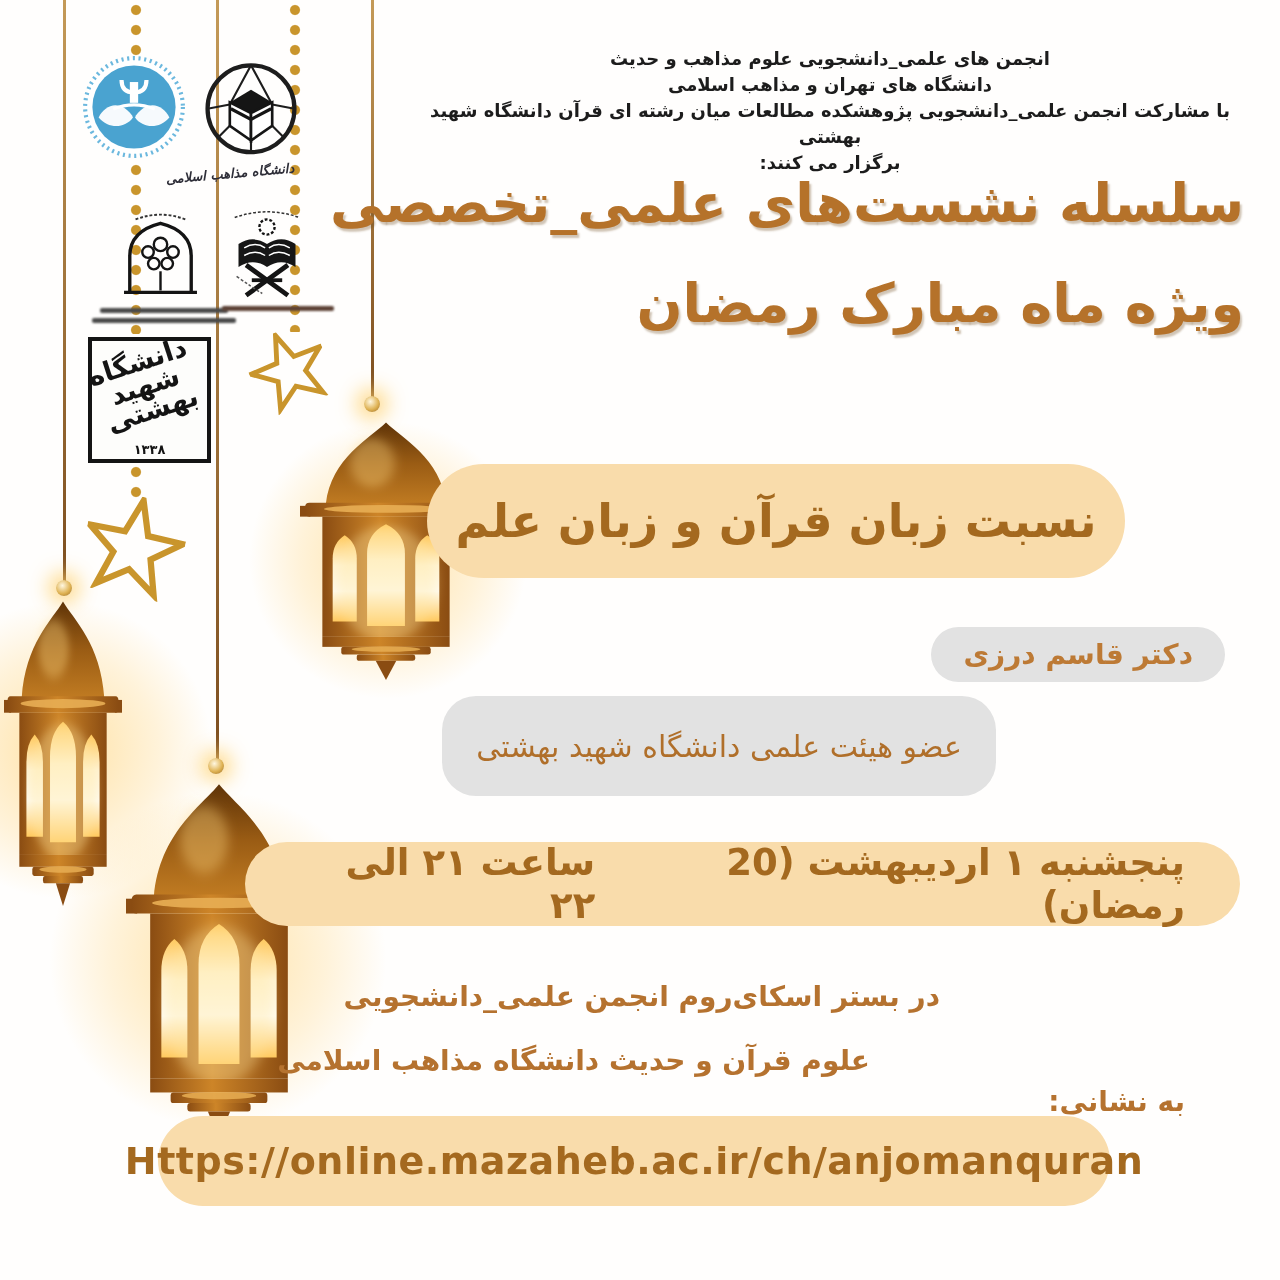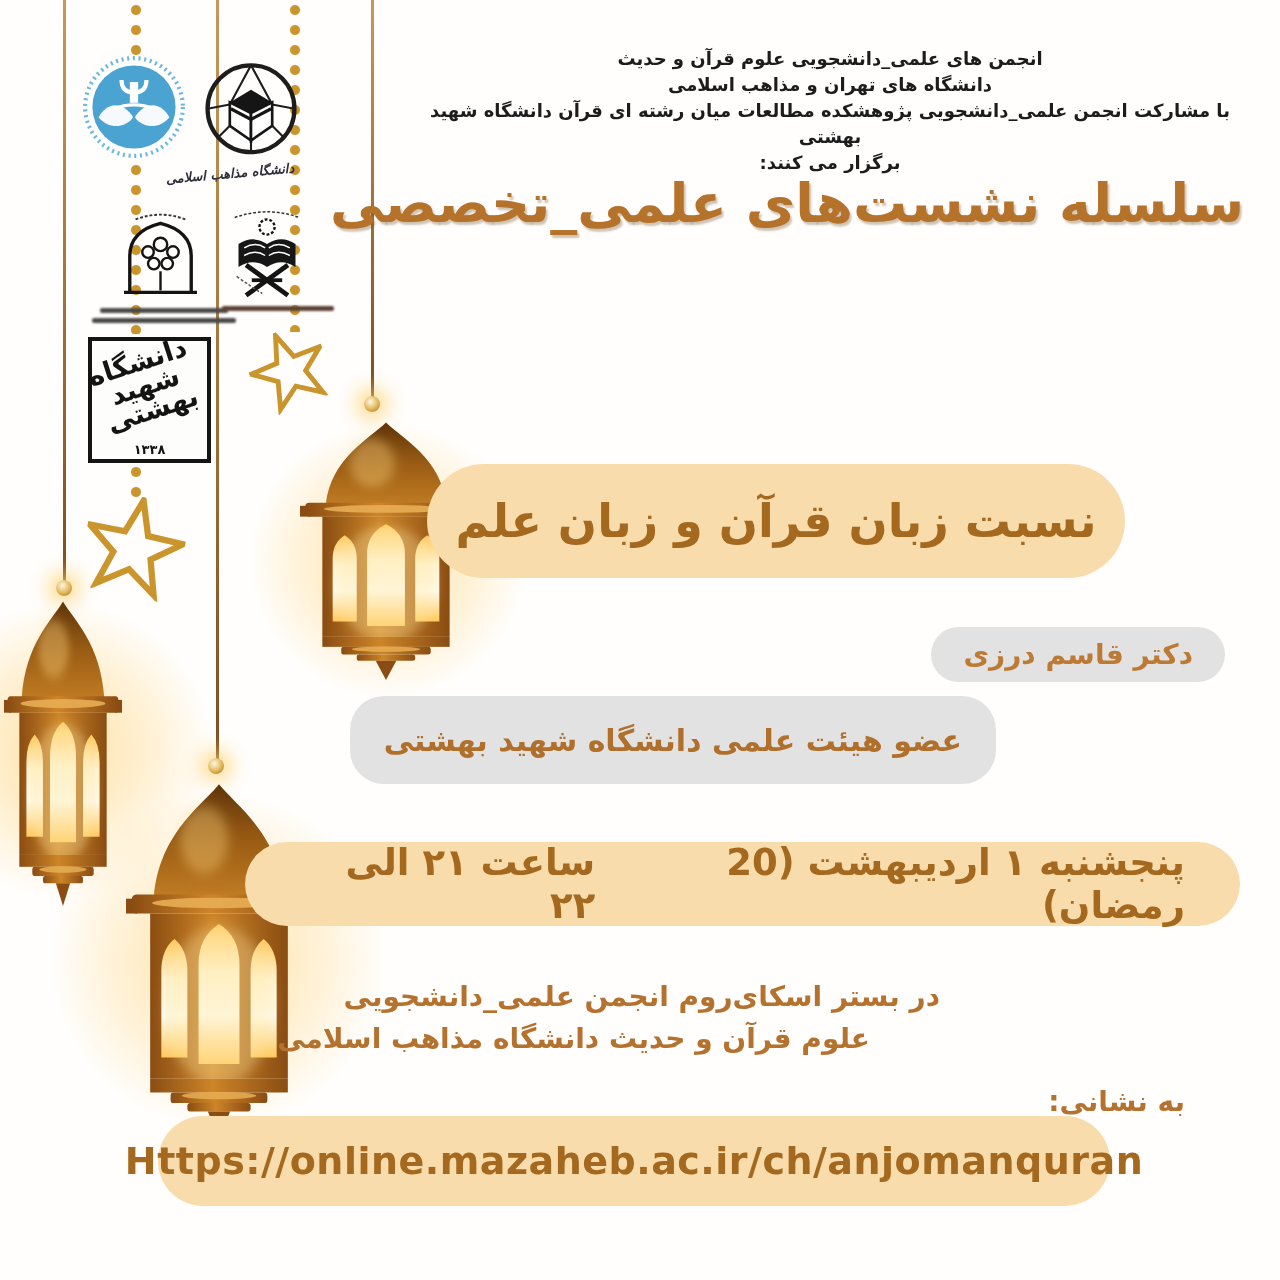--- a/index.html
+++ b/index.html
@@ -39,22 +39,22 @@
   .title-line{position:absolute;right:36px;z-index:4;color:#b5722a;font-weight:700;font-size:54px;
     text-shadow:2px 3px 2px rgba(110,75,30,.32);white-space:nowrap;}
   .session-label{position:absolute;top:395px;right:50px;z-index:4;color:#b06f2a;font-weight:700;font-size:28px;}
   .pill{position:absolute;z-index:4;display:flex;align-items:center;}
   .pill-peach{background:#f9dcab;}
   .pill-gray{background:#e2e2e2;}
   .topic-pill{left:427px;top:464px;width:698px;height:114px;border-radius:57px;justify-content:center;
     font-size:46px;font-weight:700;color:#a4691f;}
   .speaker-pill{right:55px;top:627px;height:55px;border-radius:31px;padding:0 32px;
     font-size:28px;font-weight:700;color:#bd7a35;align-items:center;}
-  .affil-pill{right:284px;top:696px;height:68px;border-radius:34px;padding:10px 34px;
-    font-size:30px;font-weight:700;color:#b06f2a;}
+  .affil-pill{right:284px;top:696px;height:68px;border-radius:34px;padding:16px 34px;
+    font-size:30px;font-weight:400;color:#b06f2a;}
   .date-pill{left:245px;top:842px;width:995px;height:84px;border-radius:42px;
     justify-content:space-between;padding:0 55px;box-sizing:border-box;
     font-size:37px;font-weight:700;color:#a4691f;direction:rtl;}
   .platform-line{position:absolute;z-index:4;color:#b5722f;font-weight:700;font-size:28px;white-space:nowrap;}
   .url-pill{left:158px;top:1116px;width:952px;height:90px;border-radius:45px;justify-content:center;
     font-size:38px;color:#a4691f;letter-spacing:.5px;direction:ltr;font-weight:700;}
 </style>
 </head>
 <body>
 
@@ -181,46 +181,47 @@
     <path d="M18,72 Q35,84 45,90" fill="none" stroke="#555" stroke-width="1.6" stroke-dasharray="3 2"></path>
   </svg>
   <div class="caption-bar" style="left:222px;top:306px;width:112px;background:#5d4236;"></div>
 
   <div class="stamp" style="left:88px;top:337px;">
     <div class="stamp-text">دانشگاه شهید بهشتی</div>
     <div class="stamp-year">۱۳۳۸</div>
   </div>
 
   <div class="header-block rtl">
-    <div>انجمن های علمی_دانشجویی علوم قرآن و حدیث</div>
+    <div>انجمن های علمی_دانشجویی علوم مذاهب و حدیث</div>
     <div>دانشگاه های تهران و مذاهب اسلامی</div>
     <div>با مشارکت انجمن علمی_دانشجویی پژوهشکده مطالعات میان رشته ای قرآن دانشگاه شهید بهشتی</div>
     <div>برگزار می کنند:</div>
   </div>
 
   <div class="title-line rtl" style="top:172px;">سلسله نشست‌های علمی_تخصصی</div>
+  <div class="title-line rtl" style="top:272px;">ویژه ماه مبارک رمضان</div>
 
 
   <div class="pill pill-peach topic-pill rtl">
     <span>نسبت زبان قرآن و زبان علم</span>
   </div>
 
   <div class="pill pill-gray speaker-pill rtl">
     <span>دکتر قاسم درزی</span>
   </div>
   <div class="pill pill-gray affil-pill rtl">
     <span>عضو هیئت علمی دانشگاه شهید بهشتی</span>
   </div>
 
   <div class="pill pill-peach date-pill">
     <span>پنجشنبه ۱ اردیبهشت (20 رمضان)</span>
     <span>ساعت ۲۱ الی ۲۲</span>
   </div>
 
   <div class="platform-line rtl" style="top:980px;right:340px;">در بستر اسکای‌روم انجمن علمی_دانشجویی</div>
-  <div class="platform-line rtl" style="top:1022px;right:410px;">علوم قرآن و حدیث دانشگاه مذاهب اسلامی</div>
+  <div class="platform-line rtl" style="top:1044px;right:410px;">علوم قرآن و حدیث دانشگاه مذاهب اسلامی</div>
   <div class="platform-line rtl" style="top:1085px;right:95px;">به نشانی:</div>
 
   <div class="pill pill-peach url-pill">
     <span>Https://online.mazaheb.ac.ir/ch/anjomanquran</span>
   </div>
 
 </div>
 
 </body></html>

